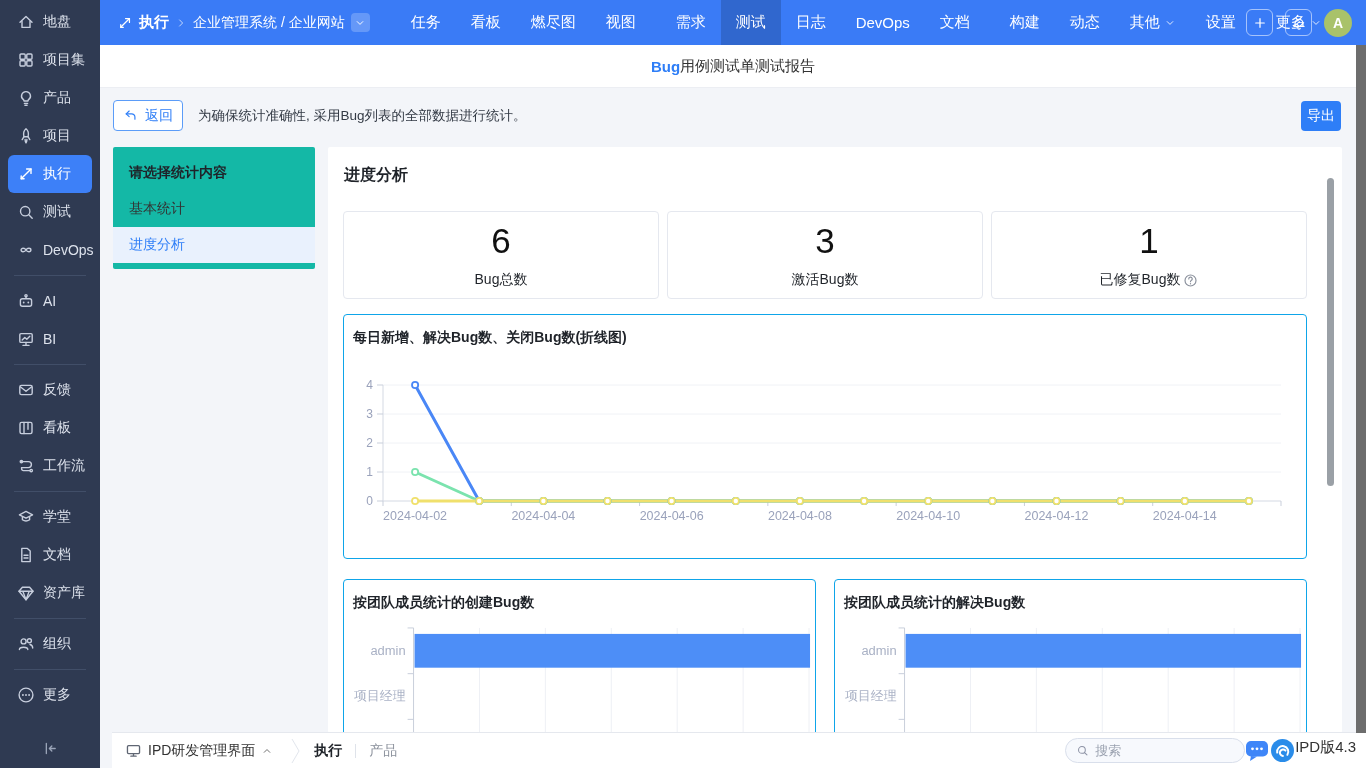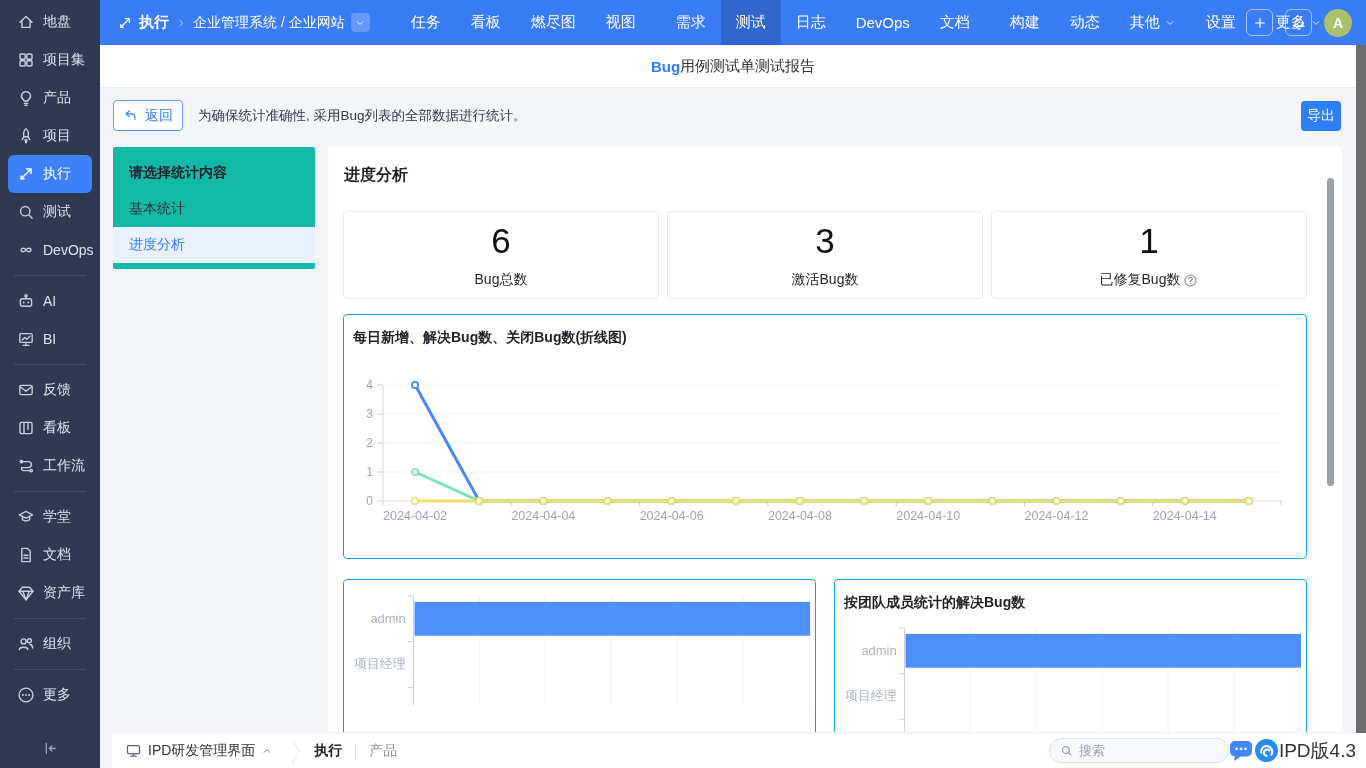--- a/index.html
+++ b/index.html
@@ -70,24 +70,24 @@
   .window-scrollbar{position:absolute;right:0;top:45px;width:10px;height:688px;background:#6d6d6d;z-index:9;cursor:pointer;}
 
   
   .bottombar{position:absolute;left:112px;right:0;bottom:0;height:36px;background:#fff;border-top:1px solid #e5e8ee;display:flex;align-items:center;z-index:7;}
   .app-menu{display:flex;align-items:center;gap:6px;margin-left:13px;color:#333;font-size:14px;cursor:pointer;}
   .app-menu .ic{color:#5f6673;}
   .foot-sep{margin:0 14px 0 18px;line-height:0;}
   .foot-item{font-size:14px;color:#8b919c;cursor:pointer;}
   .foot-item.active{color:#1f2329;font-weight:700;}
   .foot-divider{width:1px;height:14px;background:#dfe3ea;margin:0 13px;}
-  .foot-right{margin-left:auto;display:flex;align-items:center;gap:0;padding-right:10px;}
+  .foot-right{margin-left:auto;display:flex;gap:0;padding-right:10px;}
   .search-pill{width:180px;height:25px;border:1px solid #d9dfeb;background:#f7f9fd;border-radius:13px;display:flex;align-items:center;gap:6px;padding:0 10px;color:#9aa1af;font-size:13px;cursor:text;}
   .search-pill .ic{color:#8d93a5;}
-  .version{font-size:19px;color:#333;}
+  .version{font-size:15px;color:#333;}
 </style>
 </head>
 <body>
 
 <div id="app">
 
   <aside class="sidebar">
     <div id="sidebar-items">
         <div class="s-item">
           <span class="ic">
@@ -465,20 +465,21 @@
               <circle cx="648.4" cy="144.0" r="3.1" fill="#fff" stroke="#f0e06c" stroke-width="1.8"></circle>
               <circle cx="712.5" cy="144.0" r="3.1" fill="#fff" stroke="#f0e06c" stroke-width="1.8"></circle>
               <circle cx="776.6" cy="144.0" r="3.1" fill="#fff" stroke="#f0e06c" stroke-width="1.8"></circle>
               <circle cx="840.8" cy="144.0" r="3.1" fill="#fff" stroke="#f0e06c" stroke-width="1.8"></circle>
               <circle cx="904.9" cy="144.0" r="3.1" fill="#fff" stroke="#f0e06c" stroke-width="1.8"></circle>
             </svg></div>
       </div>
 
       <div class="bar-row">
         <div class="chart-card bar-card">
+          <div class="chart-title" id="bar-title-0">按团队成员统计的创建Bug数</div>
           <div class="bar-chart" id="bar-chart-0"><svg width="100%" height="118" viewBox="0 0 474 118" preserveAspectRatio="xMinYMin meet">
                 <line x1="136.33333333333331" y1="8" x2="136.33333333333331" y2="118" stroke="#eef0f5" stroke-width="1"></line>
                 <line x1="202.66666666666666" y1="8" x2="202.66666666666666" y2="118" stroke="#eef0f5" stroke-width="1"></line>
                 <line x1="269" y1="8" x2="269" y2="118" stroke="#eef0f5" stroke-width="1"></line>
                 <line x1="335.3333333333333" y1="8" x2="335.3333333333333" y2="118" stroke="#eef0f5" stroke-width="1"></line>
                 <line x1="401.6666666666667" y1="8" x2="401.6666666666667" y2="118" stroke="#eef0f5" stroke-width="1"></line>
                 <line x1="468" y1="8" x2="468" y2="118" stroke="#eef0f5" stroke-width="1"></line>
                 <line x1="70" y1="8" x2="70" y2="118" stroke="#c9cfdb" stroke-width="1"></line>
                 <line x1="64" y1="8" x2="70" y2="8" stroke="#c9cfdb" stroke-width="1"></line>
                 <line x1="64" y1="54" x2="70" y2="54" stroke="#c9cfdb" stroke-width="1"></line>

